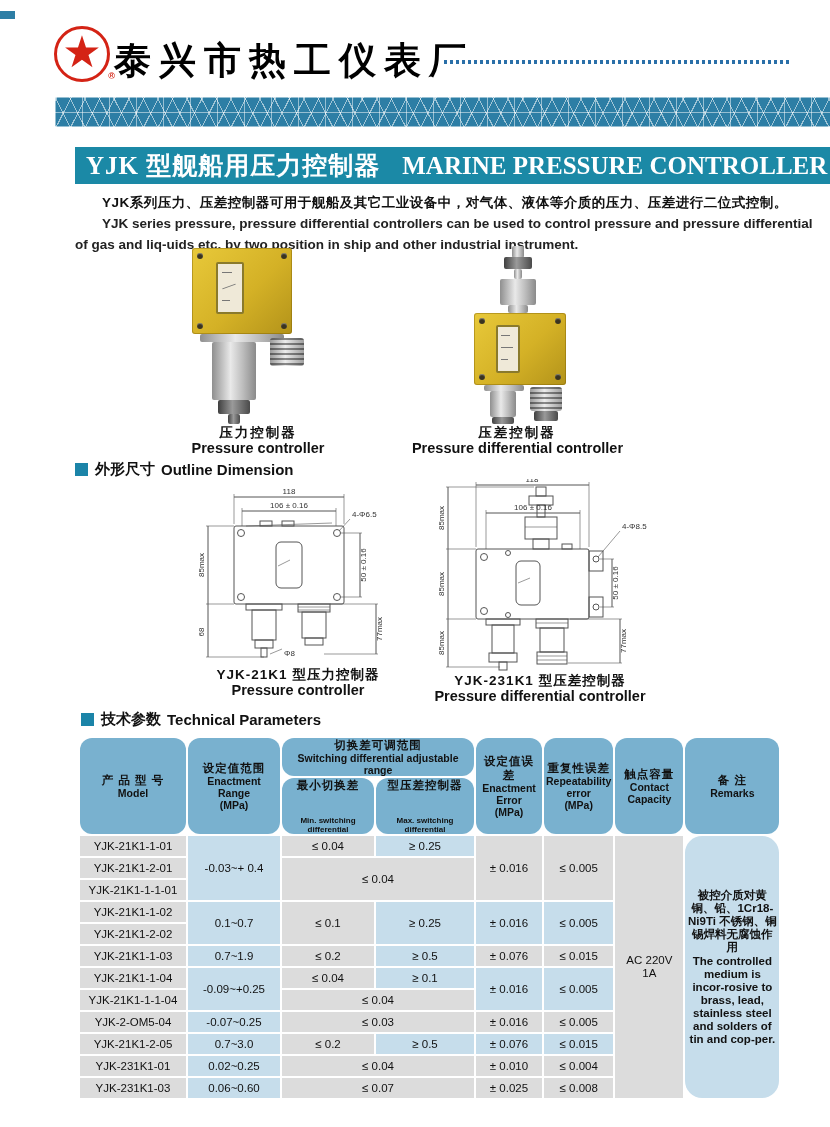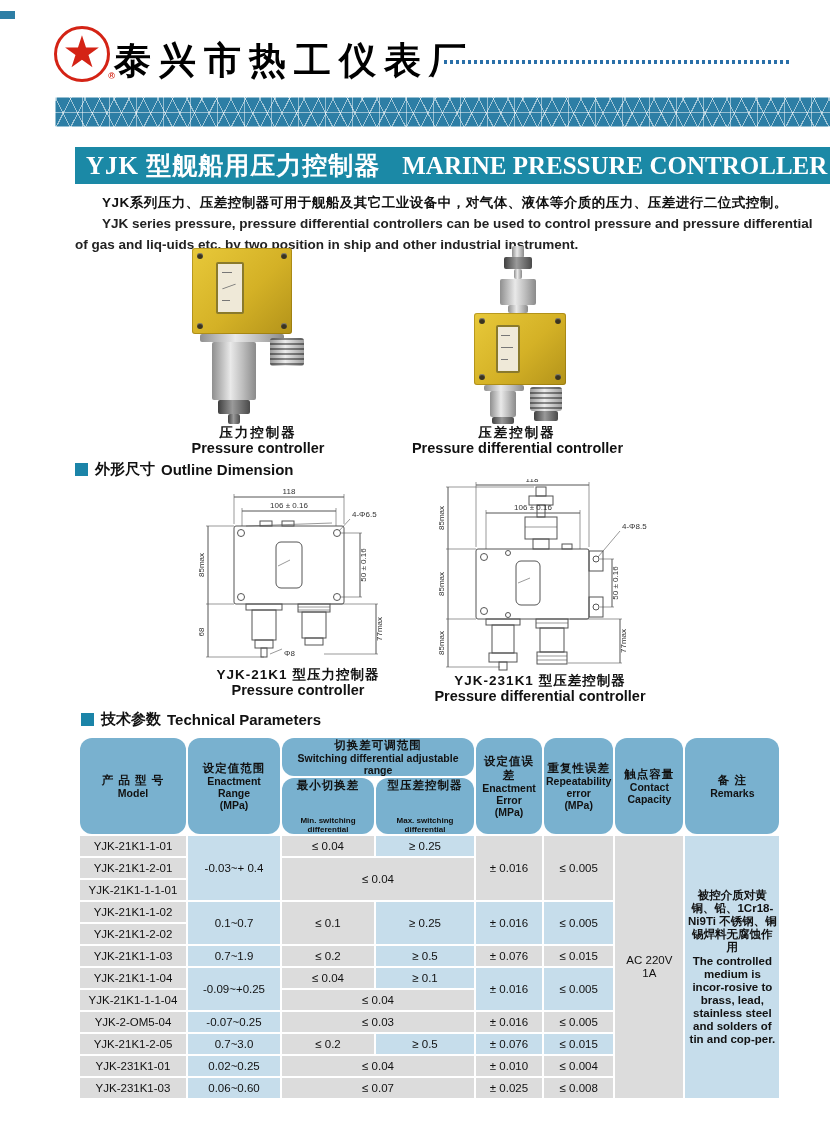--- a/index.html
+++ b/index.html
@@ -59,21 +59,21 @@
   
   .ttable{position:absolute;left:78px;top:736px;border-collapse:separate;border-spacing:2px;background:#fff;}
   .ttable td,.ttable th{padding:0 2px;text-align:center;vertical-align:middle;}
   .ttable th{background:#79b1cf;font-weight:bold;border-radius:12px;}
   .ttable .zh1{font-size:11.5px;letter-spacing:1px;line-height:14px;}
   .ttable .en1{font-size:10.5px;font-weight:bold;line-height:12px;}
   .ttable .en-tiny{font-size:8px;font-weight:bold;line-height:9px;margin-top:24px;}
   .ttable td{font-size:11.5px;height:20px;line-height:13px;}
   .g{background:#dcdcdc;}
   .b{background:#c6ddeb;}
-  .rem{font-size:11px;text-align:justify;padding:6px 7px 6px 8px;font-weight:bold;line-height:17px;vertical-align:top;}
+  .rem{font-size:11px;text-align:justify;padding:6px 7px 6px 8px;font-weight:bold;line-height:17px;vertical-align:top;border-radius:17px;}
   .rem .en-p{margin-top:1px;}
   .contact-cell{font-size:11.5px;line-height:17px;}
 </style>
 </head>
 <body>
 
 <div class="page">
 
   <div class="corner-tick"></div>
 

